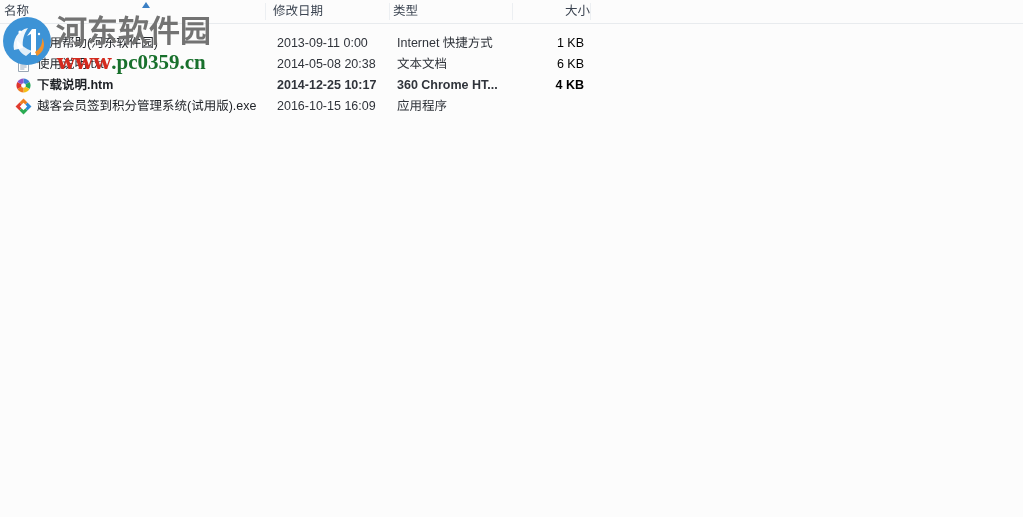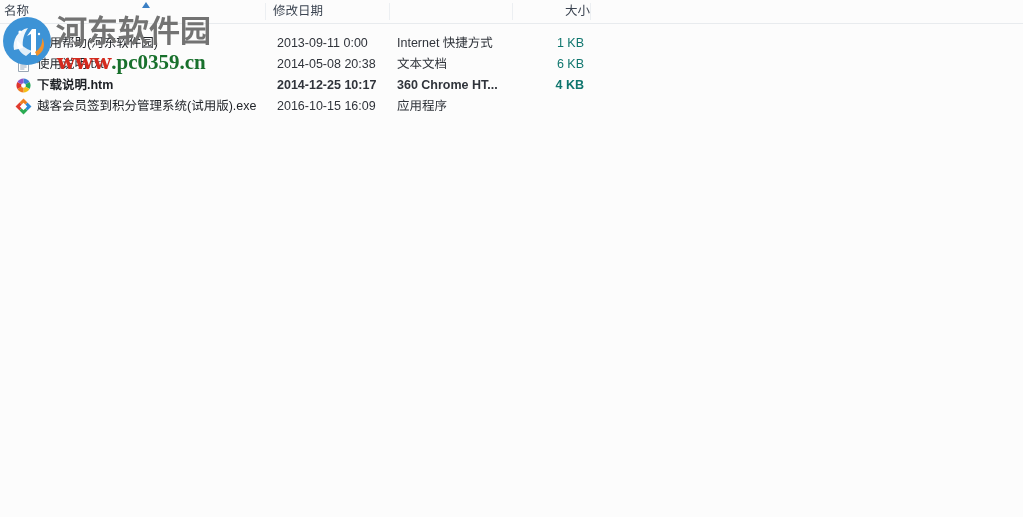--- a/index.html
+++ b/index.html
@@ -112,21 +112,21 @@
     white-space: nowrap;
   }
   .cell-size {
     position: absolute;
     left: 470px;
     width: 114px;
     top: 0;
     height: 21px;
     line-height: 21px;
     font-size: 12.5px;
-    color: #0f766e;
+    color: #000000;
     white-space: nowrap;
     text-align: right;
   }
 
   
   #watermark {
     position: absolute;
     left: 0;
     top: 6px;
     width: 215px;
@@ -184,20 +184,23 @@
     </div>
 
     <div class="col-divider" style="left:265px;"></div>
 
     <div class="col-head" style="left:269px; width:120px;">
       <span>修改日期</span>
     </div>
 
     <div class="col-divider" style="left:389px;"></div>
 
+    <div class="col-head" style="left:389px; width:123px;">
+      <span>类型</span>
+    </div>
 
     <div class="col-divider" style="left:512px;"></div>
 
     <div class="col-head numeric" style="left:512px; width:78px;">
       <span>大小</span>
     </div>
 
     <div class="col-divider" style="left:590px;"></div>
   </div>
 

